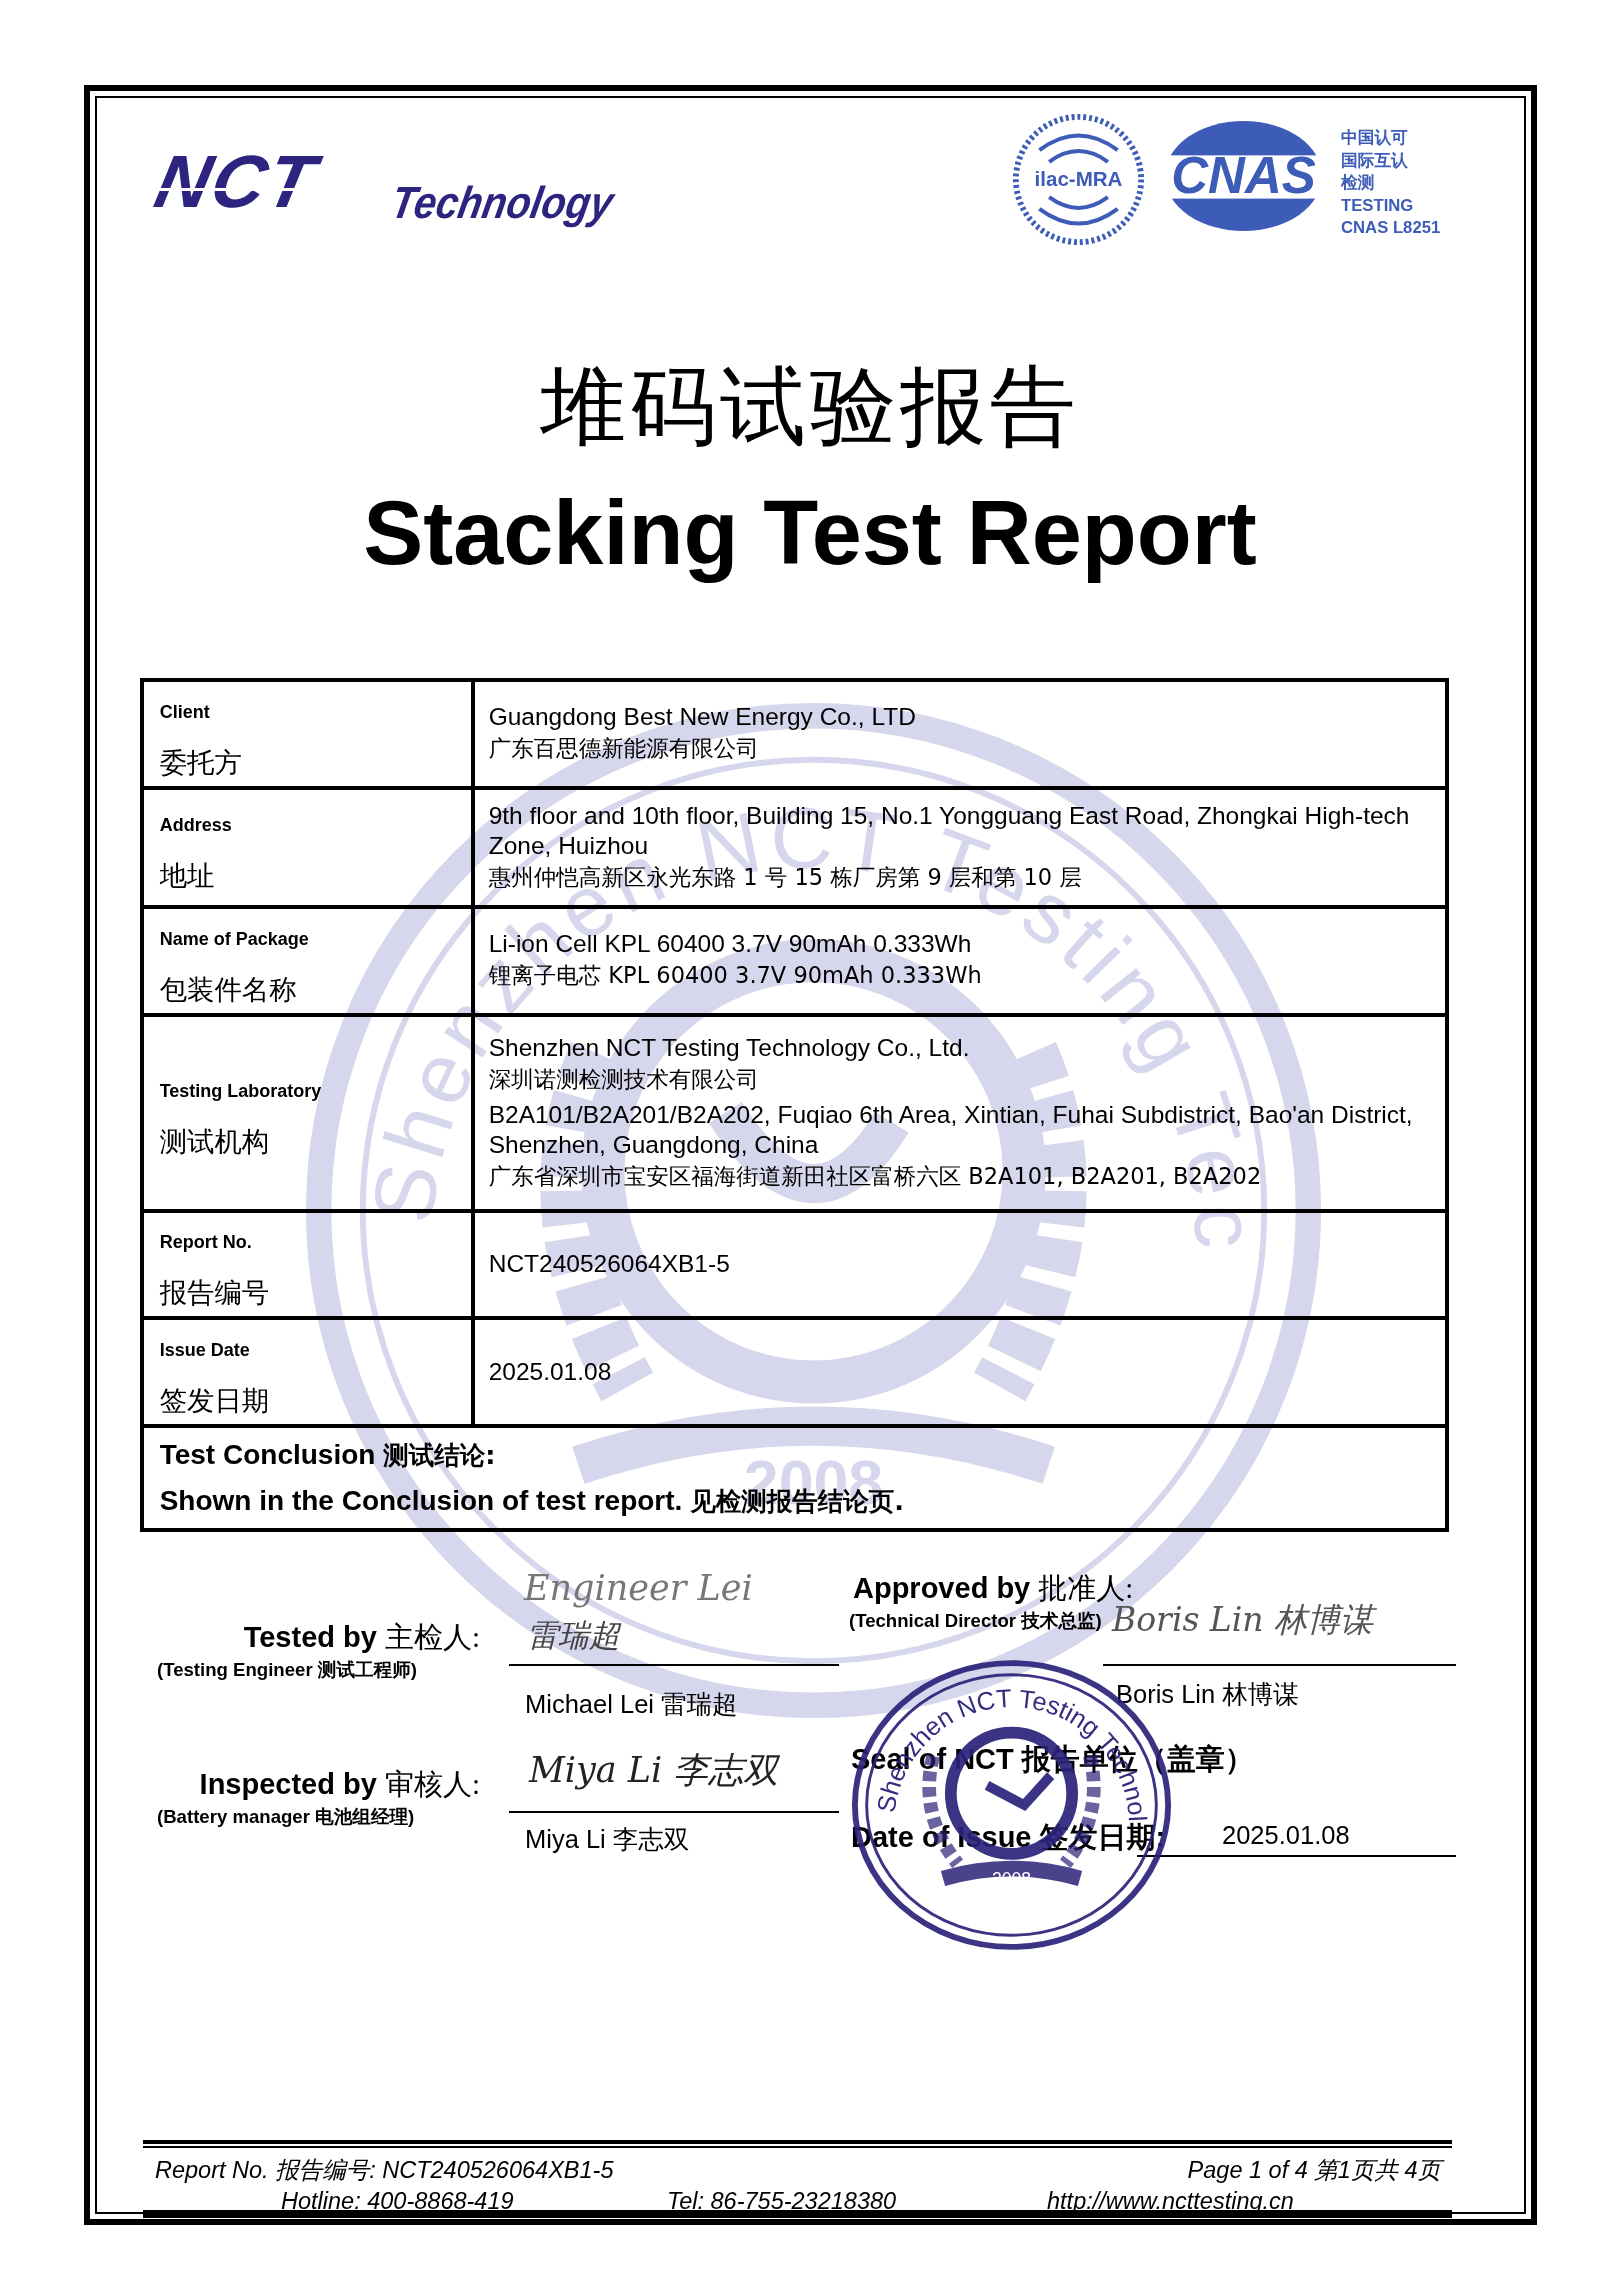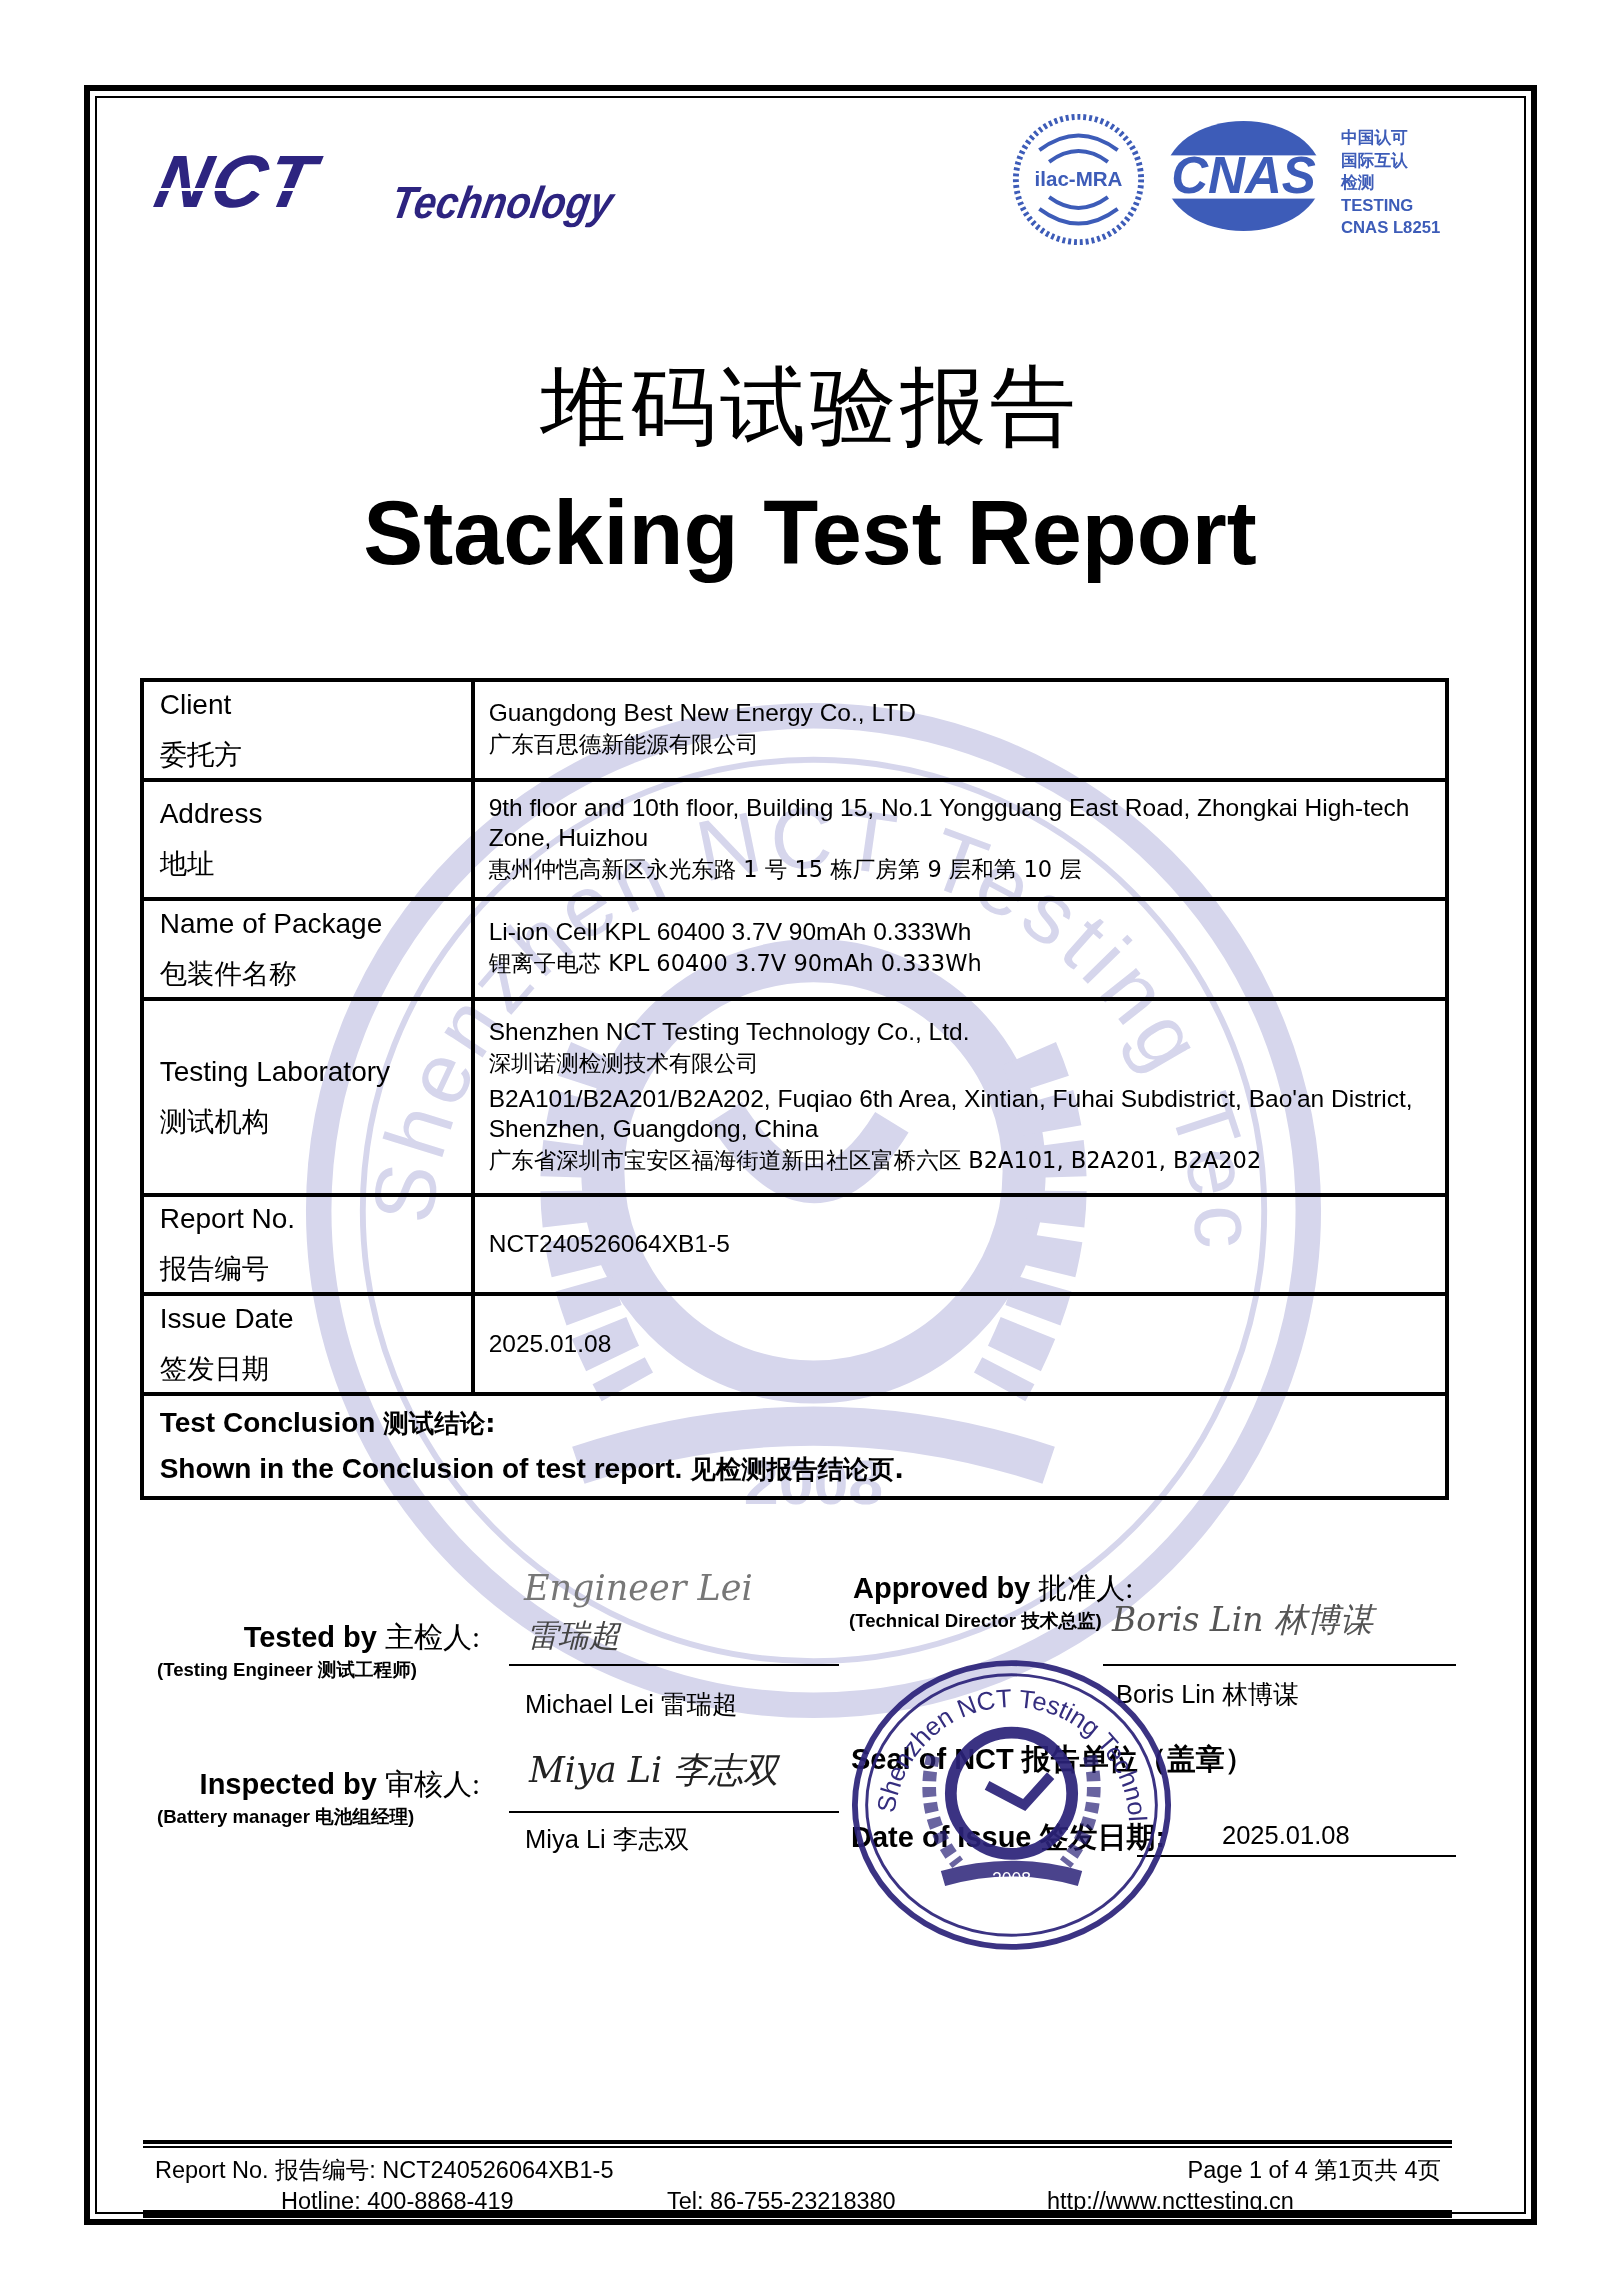--- a/index.html
+++ b/index.html
@@ -33,21 +33,21 @@
   .title-cn { left:0; width:1620px; top:363px; text-align:center; font-family:"DejaVu Serif", serif;
               font-size:86px; line-height:1; letter-spacing:3.9px; }
   .title-en { left:0; width:1620px; top:488px; text-align:center; font-size:90px; font-weight:bold; line-height:1; }
 
   
   .info { left:140px; top:678px; width:1309px; border-collapse:separate; border-spacing:0;
           border:2.9px double #000; z-index:2; }
   .info td { border:2.9px double #000; vertical-align:middle; padding:3.9px 13.7px; box-sizing:border-box; }
   .info td.label { width:331px; padding-left:15.7px; }
   .info td.value { padding-left:13.7px; }
-  .lbl-en { font-size:28px; font-weight:normal; line-height:37px; }
+  .lbl-en { font-size:18px; font-weight:bold; line-height:37px;margin-top:8px; }
   .lbl-cn { font-size:27.4px; line-height:39px; font-family:"DejaVu Serif", serif;margin-top:12px; }
   .val { font-size:24.5px; line-height:30px; }
   .val-cn { font-size:22.5px; line-height:33px; font-family:"DejaVu Sans", sans-serif; }
   .conc { font-size:28px; font-weight:bold; line-height:45px; }
   .conc-cn { font-weight:bold; font-family:"DejaVu Sans", sans-serif; font-size:25.5px; }
 
   
   .sig-label { font-size:29px; font-weight:bold; text-align:right; line-height:1; }
   .sig-label .cn { font-family:Liberation Serif, serif; font-weight:normal; }
   .sig-sub { font-size:18.6px; font-weight:bold; text-align:left; line-height:1; }
@@ -55,21 +55,21 @@
   .sig-name { font-size:25.5px; line-height:1; }
   .hand { font-family:"DejaVu Serif", serif; font-style:italic; color:#222; }
 
   .seal { left:850px; top:1658px; width:323px; height:294px; z-index:5; }
 
   
   .foot-rule1 { left:143px; top:2140px; width:1309px; height:3.9px; background:#000; }
   .foot-rule2 { left:143px; top:2146px; width:1309px; height:2px; background:#000; }
   .foot-rule3 { left:143px; top:2210px; width:1309px; height:2px; background:#000; }
   .foot-rule4 { left:143px; top:2214px; width:1309px; height:3.9px; background:#000; }
-  .foot { font-size:23.5px; line-height:1; }
+  .foot { font-size:23.5px; line-height:1;font-style:italic; }
 </style>
 </head>
 <body>
 
 <div class="abs frame-outer"></div>
 <div class="abs frame-inner"></div>
 
 <svg class="abs watermark" viewBox="0 0 1040 1040">
   <defs>
     <path id="wmArc" d="M 130 560 A 390 390 0 1 1 910 560"></path>

